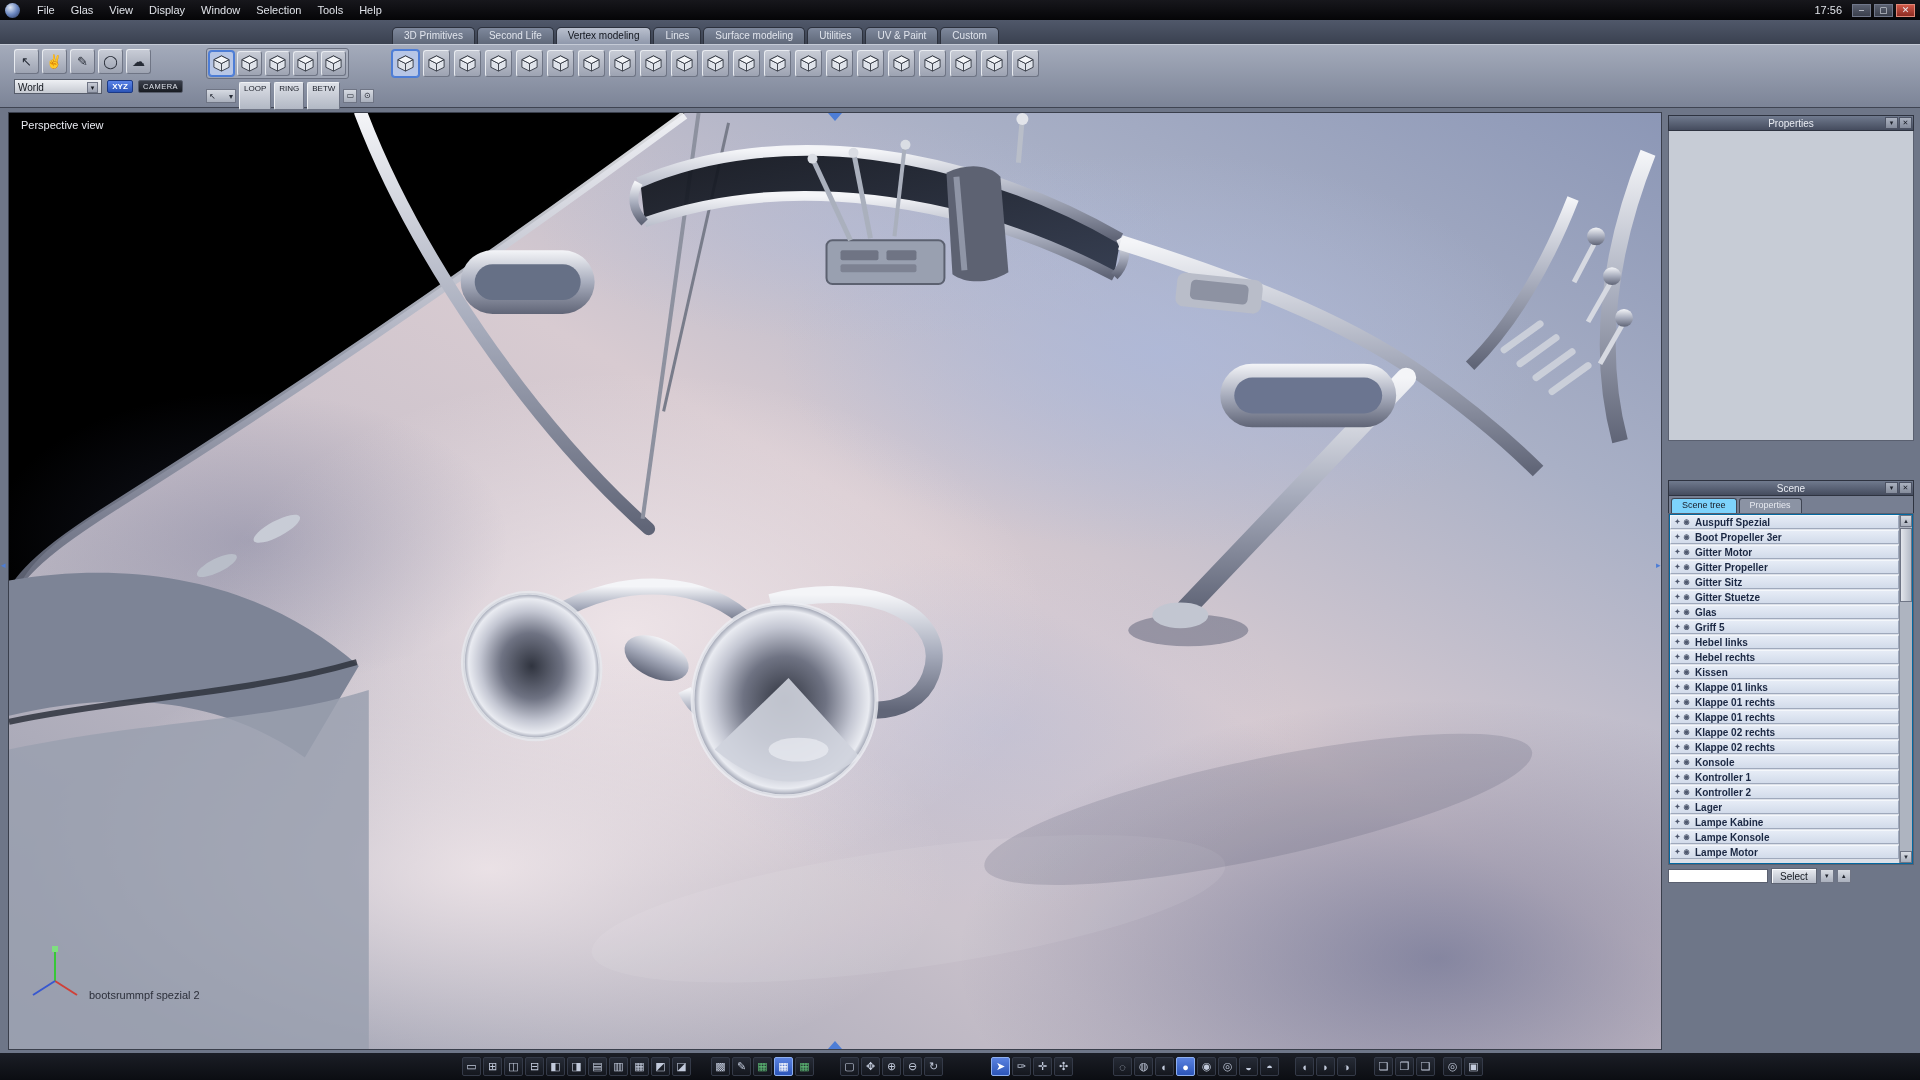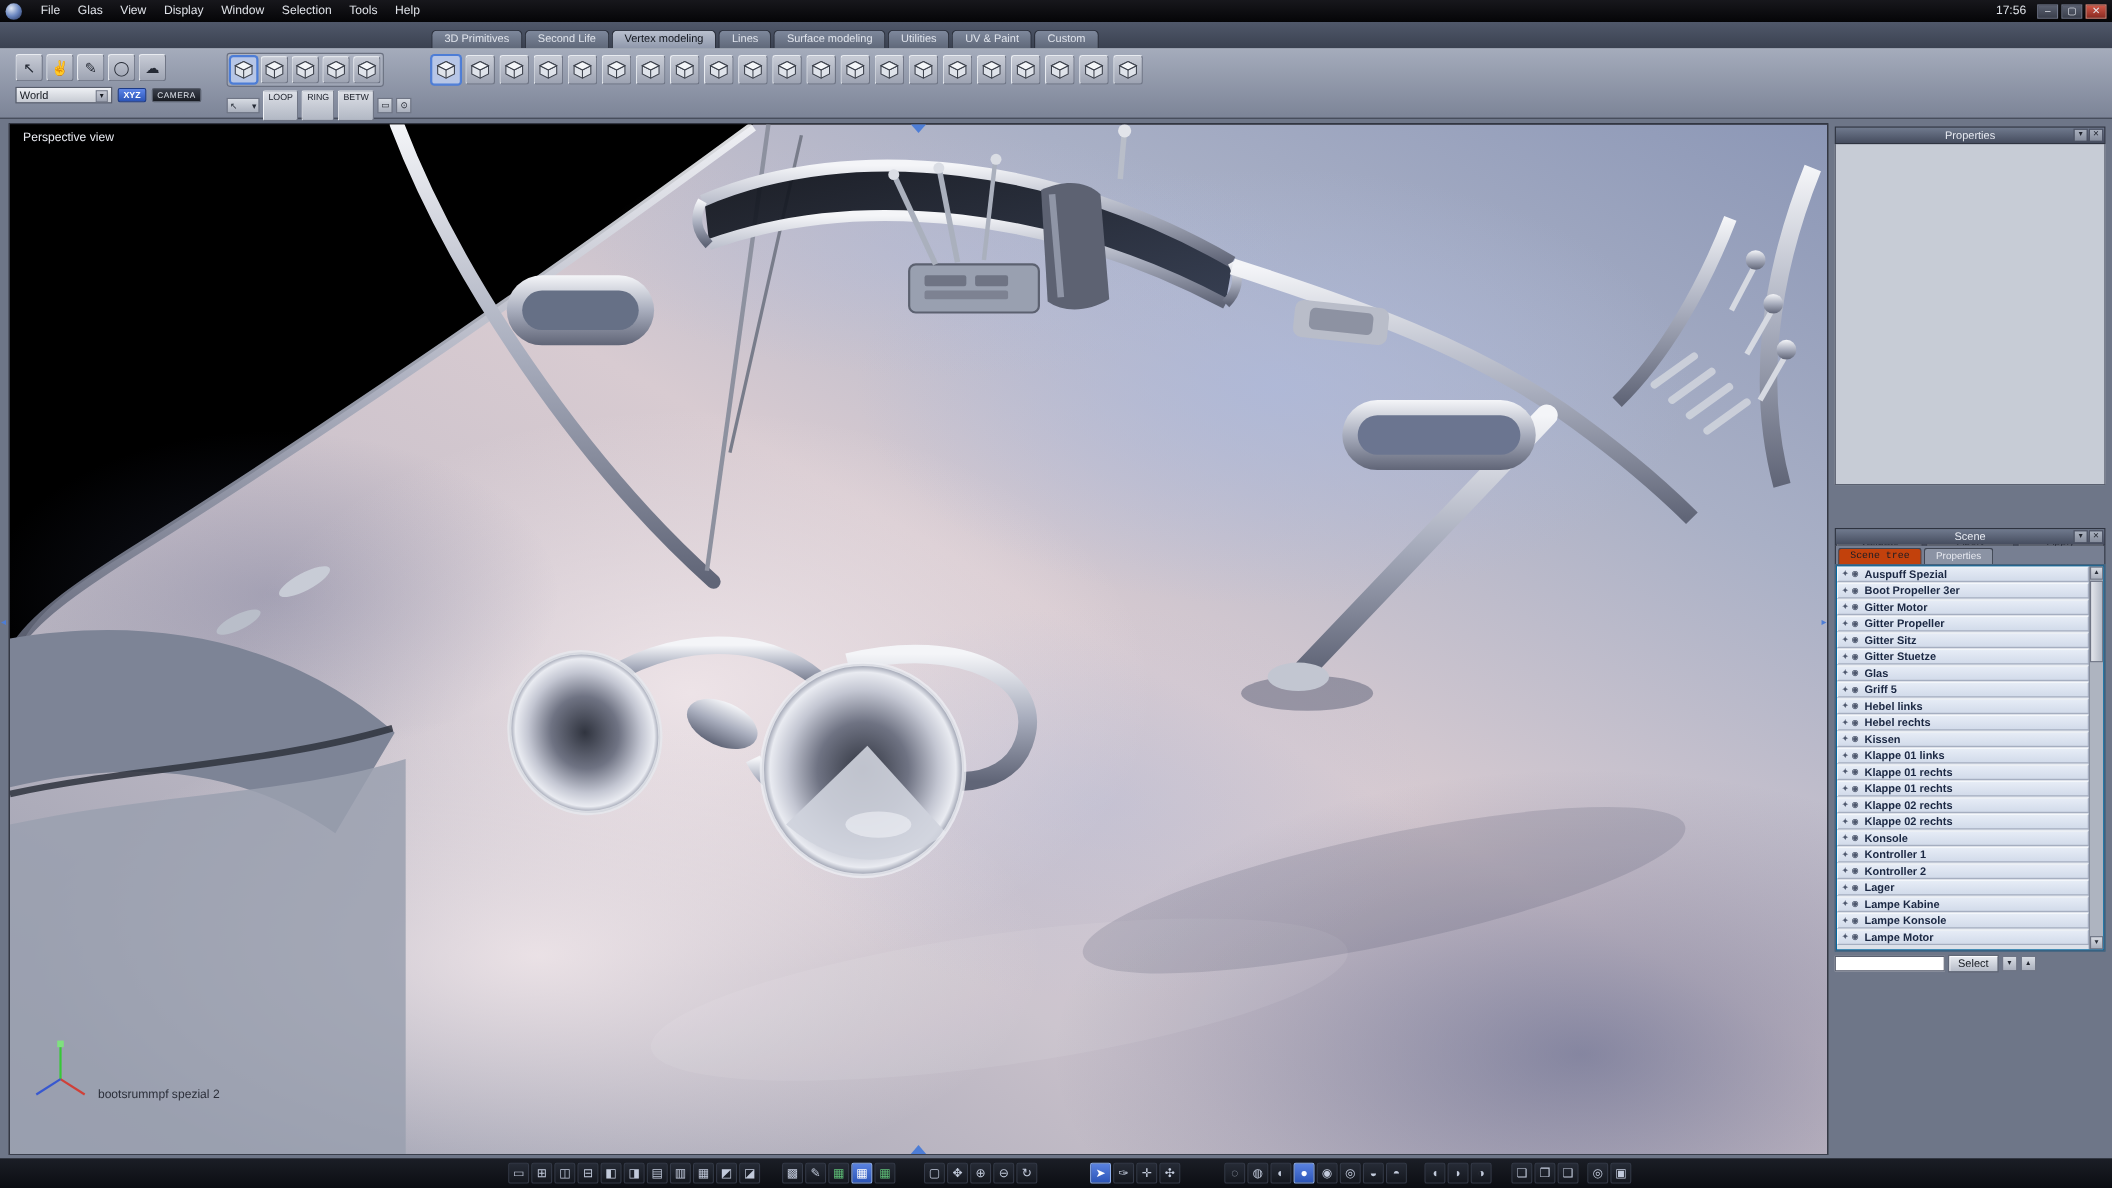--- a/index.html
+++ b/index.html
@@ -59,21 +59,21 @@
   .panel-header{position:relative;height:16px;background:linear-gradient(#707a8e,#454c5e);color:#e8ebf2;font-size:10px;text-align:center;line-height:15px;border:1px solid #2e3340;}
   .ph-btns{position:absolute;right:1px;top:1px;display:flex;gap:1px;}
   .ph-btn{width:13px;height:12px;background:linear-gradient(#aab1bf,#858c9c);border:1px solid #4c5263;font-size:7px;line-height:10px;text-align:center;color:#1d212b;}
   .properties{top:3px;}
   .props-body{height:310px;background:#c7ccd6;border:1px solid #5a6070;border-top:none;}
   .btn-row{display:flex;gap:3px;padding:3px 1px;}
   .btn-row button{flex:1;height:16px;font-size:10px;font-family:inherit;background:linear-gradient(#e9ecf1,#b6bcc8);border:1px solid #5f6574;box-shadow:inset 1px 1px 0 #fbfcfe;color:#14181f;border-radius:2px;margin-top:40px;}
   .scene-panel{top:368px;}
   .scene-tabs{display:flex;gap:2px;padding:2px 2px 0 2px;background:#777f92;border-left:1px solid #2e3340;border-right:1px solid #2e3340;height:17px;}
   .stab{font-size:9px;padding:1px 10px;background:#8b93a4;color:#e6e9f0;border:1px solid #3f4553;border-bottom:none;border-radius:3px 3px 0 0;line-height:11px;}
-  .stab.active{background:#c2410c;color:#181c26;font-family:Liberation Mono, monospace;}
+  .stab.active{background:#7dd3fc;color:#181c26;}
   .scene-list-wrap{position:relative;height:352px;background:#0369a1;border:1px solid #5a6070;font-weight:bold;}
   .scene-list{position:absolute;left:1px;top:1px;right:14px;bottom:1px;overflow:hidden;background:#dde1e9;}
   .scene-row{height:14px;margin-bottom:1px;display:flex;align-items:center;background:linear-gradient(#e6ecf6,#d2dbea);border:1px solid;border-color:#f4f7fb #9fa9bc #9fa9bc #f4f7fb;font-size:10px;color:#1a2742;padding:0 2px;}
   .row-ic{font-size:7px;color:#4e586e;width:9px;text-align:center;}
   .row-label{margin-left:4px;white-space:nowrap;}
   .scrollbar{position:absolute;right:1px;top:1px;bottom:1px;width:13px;background:#aeb4c0;border-left:1px solid #868d9c;}
   .sb-arrow{position:absolute;left:0;width:12px;height:12px;background:linear-gradient(#d8dce3,#aab0bd);border:1px solid #6f7585;font-size:6px;text-align:center;line-height:10px;color:#2a2f3a;}
   .sb-arrow.up{top:0;}
   .sb-arrow.down{bottom:0;}
   .sb-thumb{position:absolute;left:0;top:13px;width:12px;height:74px;background:linear-gradient(90deg,#e3e6ec,#b4bac6);border:1px solid #6f7585;}

